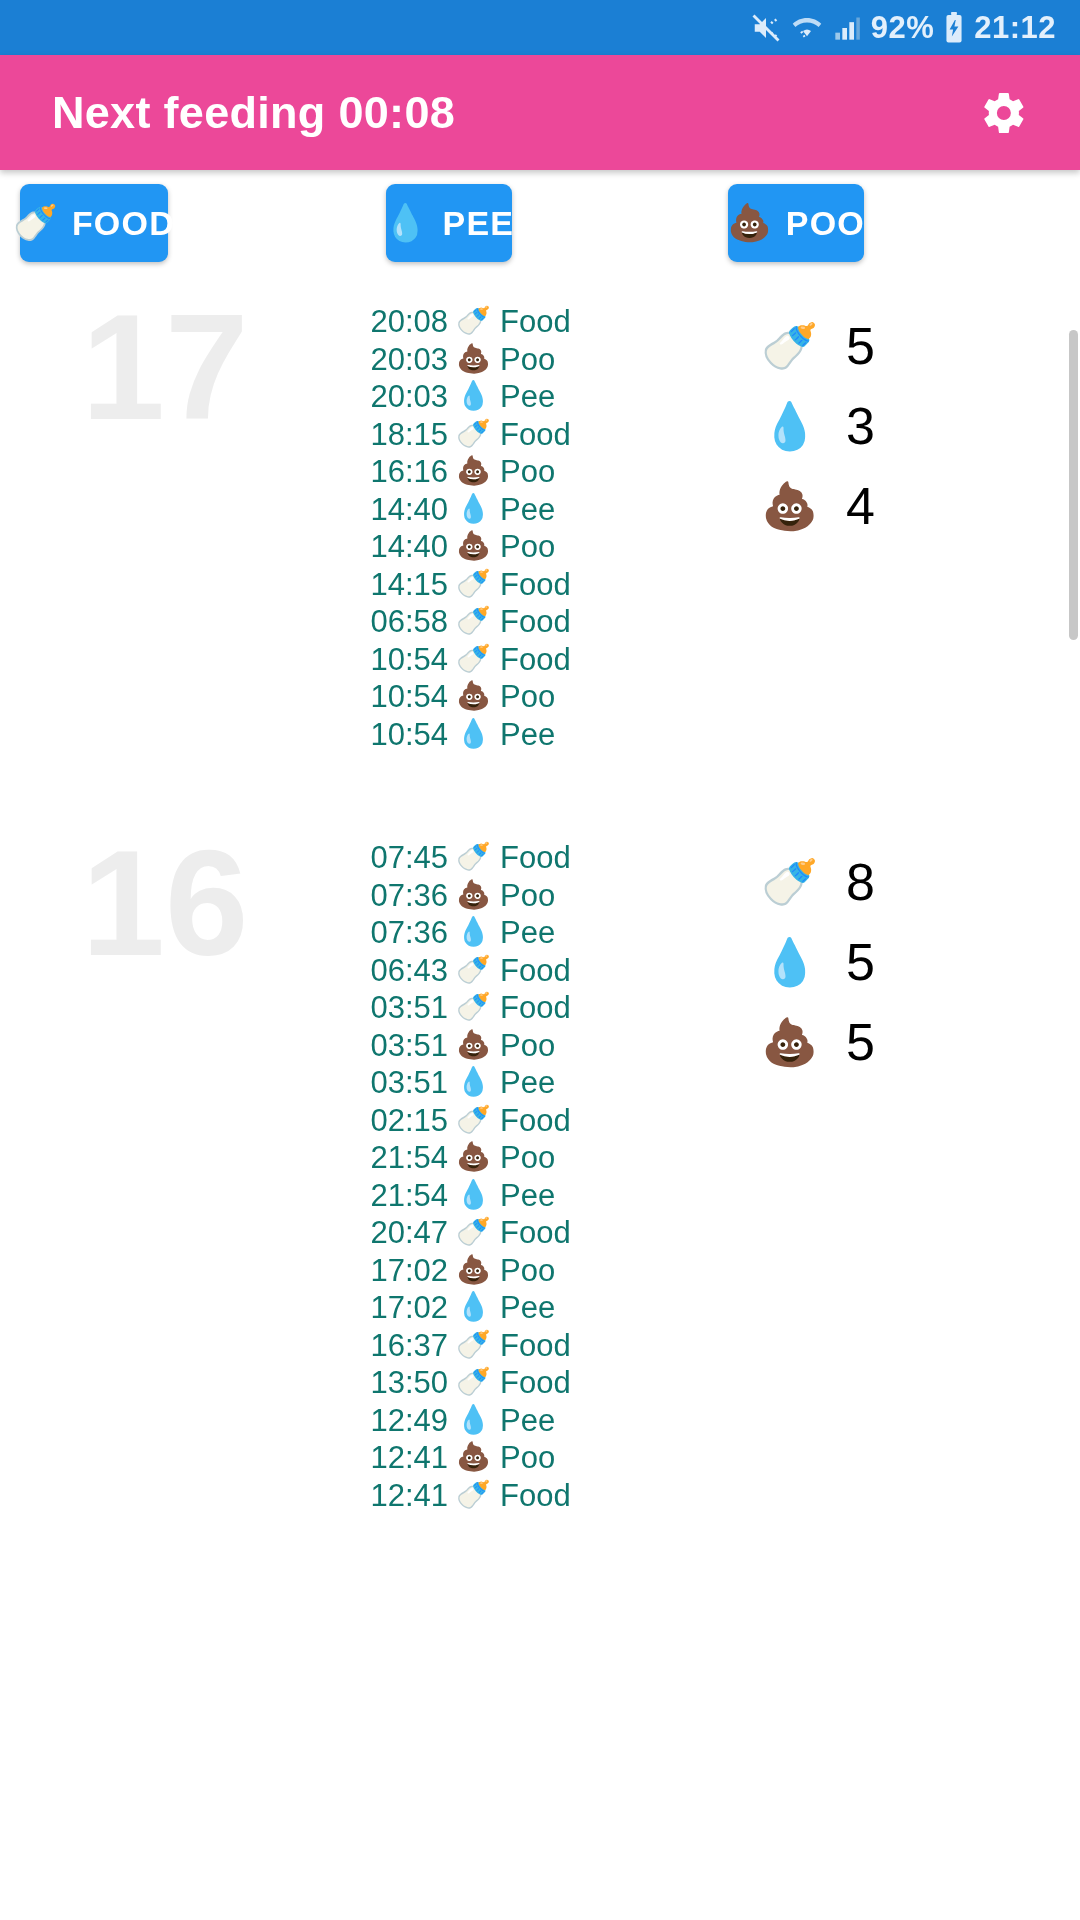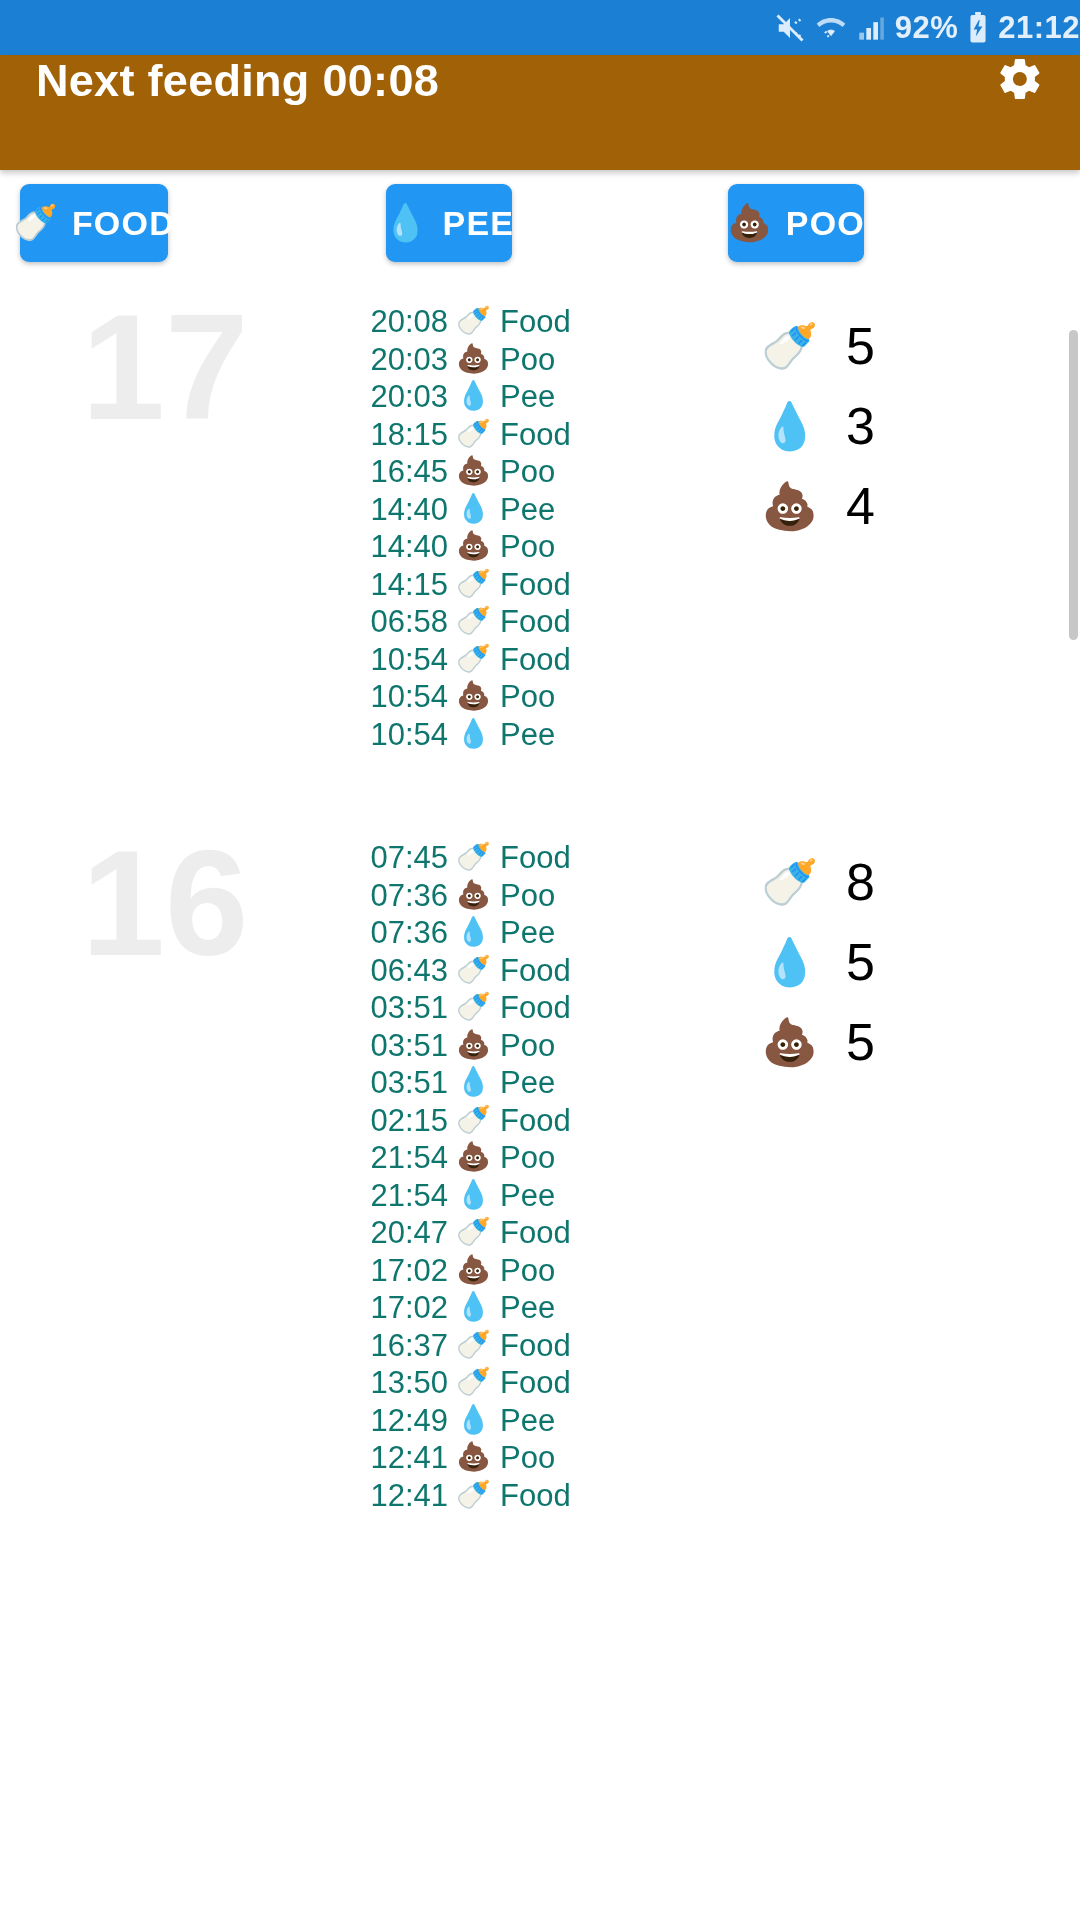--- a/index.html
+++ b/index.html
@@ -10,39 +10,40 @@
     overflow:hidden;
   }
 
   
   #status-bar {
     height:55px;
     background:#1b7fd4;
     display:flex;
     align-items:center;
     justify-content:flex-end;
+    padding-right:24px;
     gap:10px;
     color:#dcecfb;
   }
   #status-bar .sb-icon { display:flex; align-items:center; }
   #status-bar .sb-text {
     font-size:31px;
     font-weight:600;
     letter-spacing:0.5px;
     color:#e3f0fc;
   }
 
   
   #app-bar {
     height:115px;
-    background:#a16207;
-    display:flex;
-    align-items:flex-start;
+    background:#ec4899;
+    display:flex;
+    align-items:center;
     justify-content:space-between;
-    padding:0 36px;
+    padding:0 52px;
     box-shadow:0 3px 6px rgba(0,0,0,0.22);
     position:relative;
     z-index:5;
   }
   #app-bar-title {
     color:#ffffff;
     font-size:45px;
     font-weight:bold;
     letter-spacing:0.3px;
   }
@@ -223,21 +224,21 @@
           <span class="event-time">20:03</span>
           <span class="event-emoji">💧</span>
           <span class="event-label">Pee</span>
         </div>
         <div class="event-row">
           <span class="event-time">18:15</span>
           <span class="event-emoji">🍼</span>
           <span class="event-label">Food</span>
         </div>
         <div class="event-row">
-          <span class="event-time">16:45</span>
+          <span class="event-time">16:16</span>
           <span class="event-emoji">💩</span>
           <span class="event-label">Poo</span>
         </div>
         <div class="event-row">
           <span class="event-time">14:40</span>
           <span class="event-emoji">💧</span>
           <span class="event-label">Pee</span>
         </div>
         <div class="event-row">
           <span class="event-time">14:40</span>

